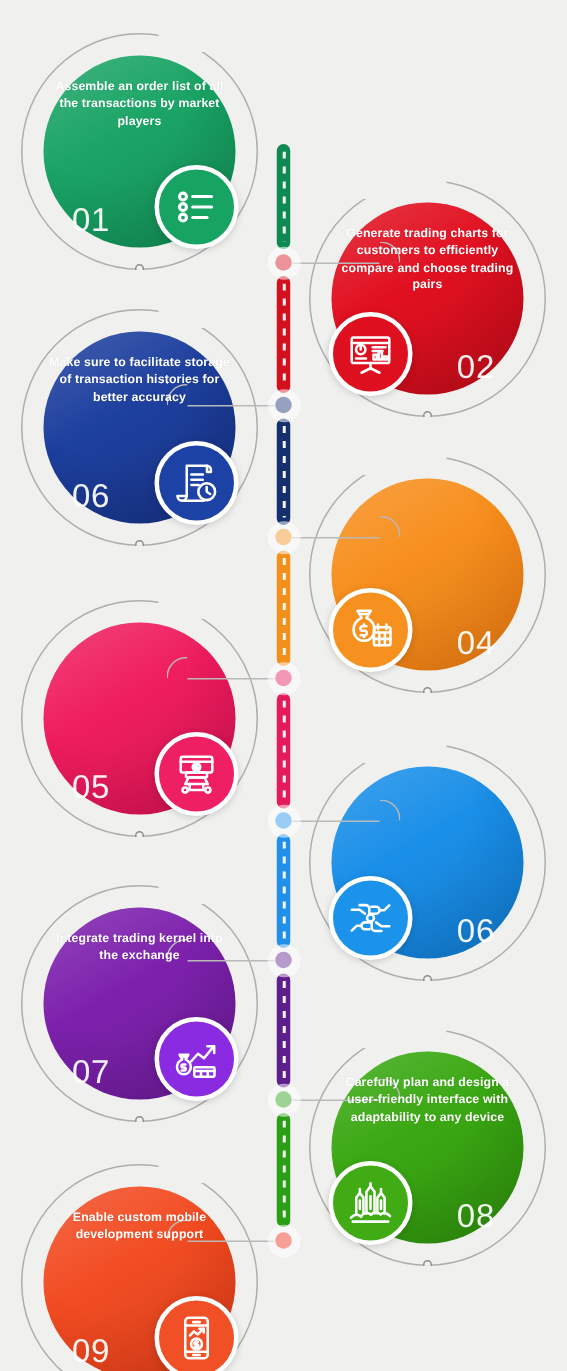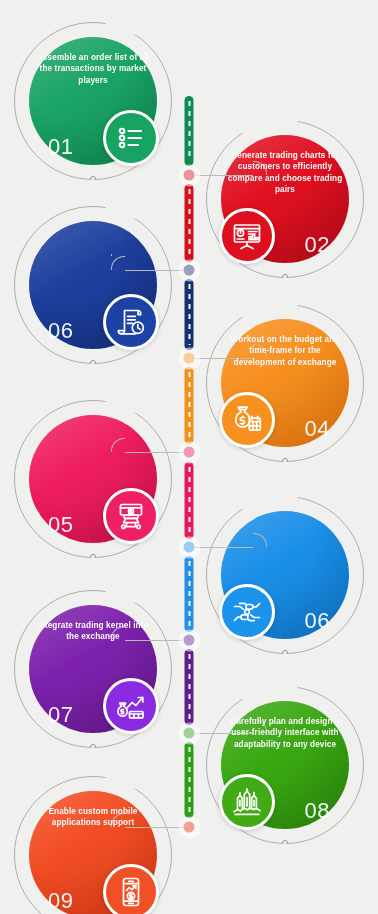--- a/index.html
+++ b/index.html
@@ -293,20 +293,21 @@
           </span>
     </div>
       </div>
       <div class="card left" style="left: 14px; top: 206px;">
     <div class="ring">
       <span class="ring-tip"></span>
     </div>
     <div class="disc" style="background:radial-gradient(circle at 32% 24%, #1d3f9e 0%, #1d3f9e 40%, #142f80 100%)">
       <div class="shade"></div>
     </div>
+    <div class="card-text">Make sure to facilitate storage of transaction histories for better accuracy</div>
     <div class="card-num">06</div>
     <div class="badge" style="background:#1c42a5">
       <span>
             <svg viewBox="0 0 32 32" fill="none" stroke="#fff" stroke-width="1.7" stroke-linecap="round" stroke-linejoin="round">
       <path d="M23 4.5H9.5v20.2a3.1 3.1 0 0 1-3.1 3.1h14.4"></path>
       <path d="M23 4.5a2.6 2.6 0 0 1 2.6 2.6v1.6H23z"></path>
       <path d="M6.4 27.8A3.1 3.1 0 0 1 3.3 24.7h6.2"></path>
       <line x1="12.6" y1="10.3" x2="20.2" y2="10.3"></line>
               <line x1="12.6" y1="13.8" x2="20.2" y2="13.8"></line>
               <line x1="12.6" y1="17.3" x2="17.5" y2="17.3"></line>
@@ -316,21 +317,20 @@
           </span>
     </div>
       </div>
       <div class="card right" style="left: 206px; top: 304px;">
     <div class="ring">
       <span class="ring-tip"></span>
     </div>
     <div class="disc" style="background:radial-gradient(circle at 32% 24%, #f78f1e 0%, #f78f1e 40%, #ef7a10 100%)">
       <div class="shade"></div>
     </div>
-    <div class="card-text">Workout on the budget and time-frame for the development of exchange</div>
     <div class="card-num">04</div>
     <div class="badge" style="background:#f6911f">
       <span>
             <svg viewBox="0 0 32 32" fill="none" stroke="#fff" stroke-width="1.7" stroke-linecap="round" stroke-linejoin="round">
       <path d="M8.6 5.3h6.3l-1.6 2.6c3.3 1.5 5.4 4.6 5.4 8 0 4.4-3.4 7.3-7 7.3s-7-2.9-7-7.3c0-3.4 2.1-6.5 5.4-8z"></path>
       <path d="M8.6 5.3 7.3 3.2h8.9l-1.3 2.1"></path>
       <path d="M13.3 13.5h-2.5a1.5 1.5 0 0 0 0 3h1.2a1.5 1.5 0 0 1 0 3h-2.6M11.7 12.3v1.2M11.7 19.5v1.2"></path>
       <rect x="18.3" y="14.2" width="11" height="12" rx="1.1"></rect>
       <line x1="18.3" y1="17.7" x2="29.3" y2="17.7"></line>
       <line x1="21.9" y1="17.7" x2="21.9" y2="26.2"></line>
@@ -444,21 +444,21 @@
           </span>
     </div>
       </div>
       <div class="card left" style="left: 14px; top: 776px;">
     <div class="ring">
       
     </div>
     <div class="disc" style="background:radial-gradient(circle at 32% 24%, #f24c23 0%, #f24c23 40%, #e03a14 100%)">
       <div class="shade"></div>
     </div>
-    <div class="card-text">Enable custom mobile applications support</div>
+    <div class="card-text">Enable custom mobile development support</div>
     <div class="card-num">09</div>
     <div class="badge" style="background:#f14f26">
       <span>
             <svg viewBox="0 0 32 32" fill="none" stroke="#fff" stroke-width="1.7" stroke-linecap="round" stroke-linejoin="round">
       <rect x="8.5" y="2.5" width="15" height="27" rx="2.4"></rect>
       <line x1="13.8" y1="5.4" x2="18.2" y2="5.4"></line>
       <line x1="8.5" y1="7.6" x2="23.5" y2="7.6"></line>
               <line x1="8.5" y1="25.2" x2="23.5" y2="25.2"></line>
       <line x1="13.8" y1="27.3" x2="18.2" y2="27.3"></line>
       <polyline points="11.6,14.4 14.3,11.6 16.8,13.6 20.6,9.8"></polyline>

